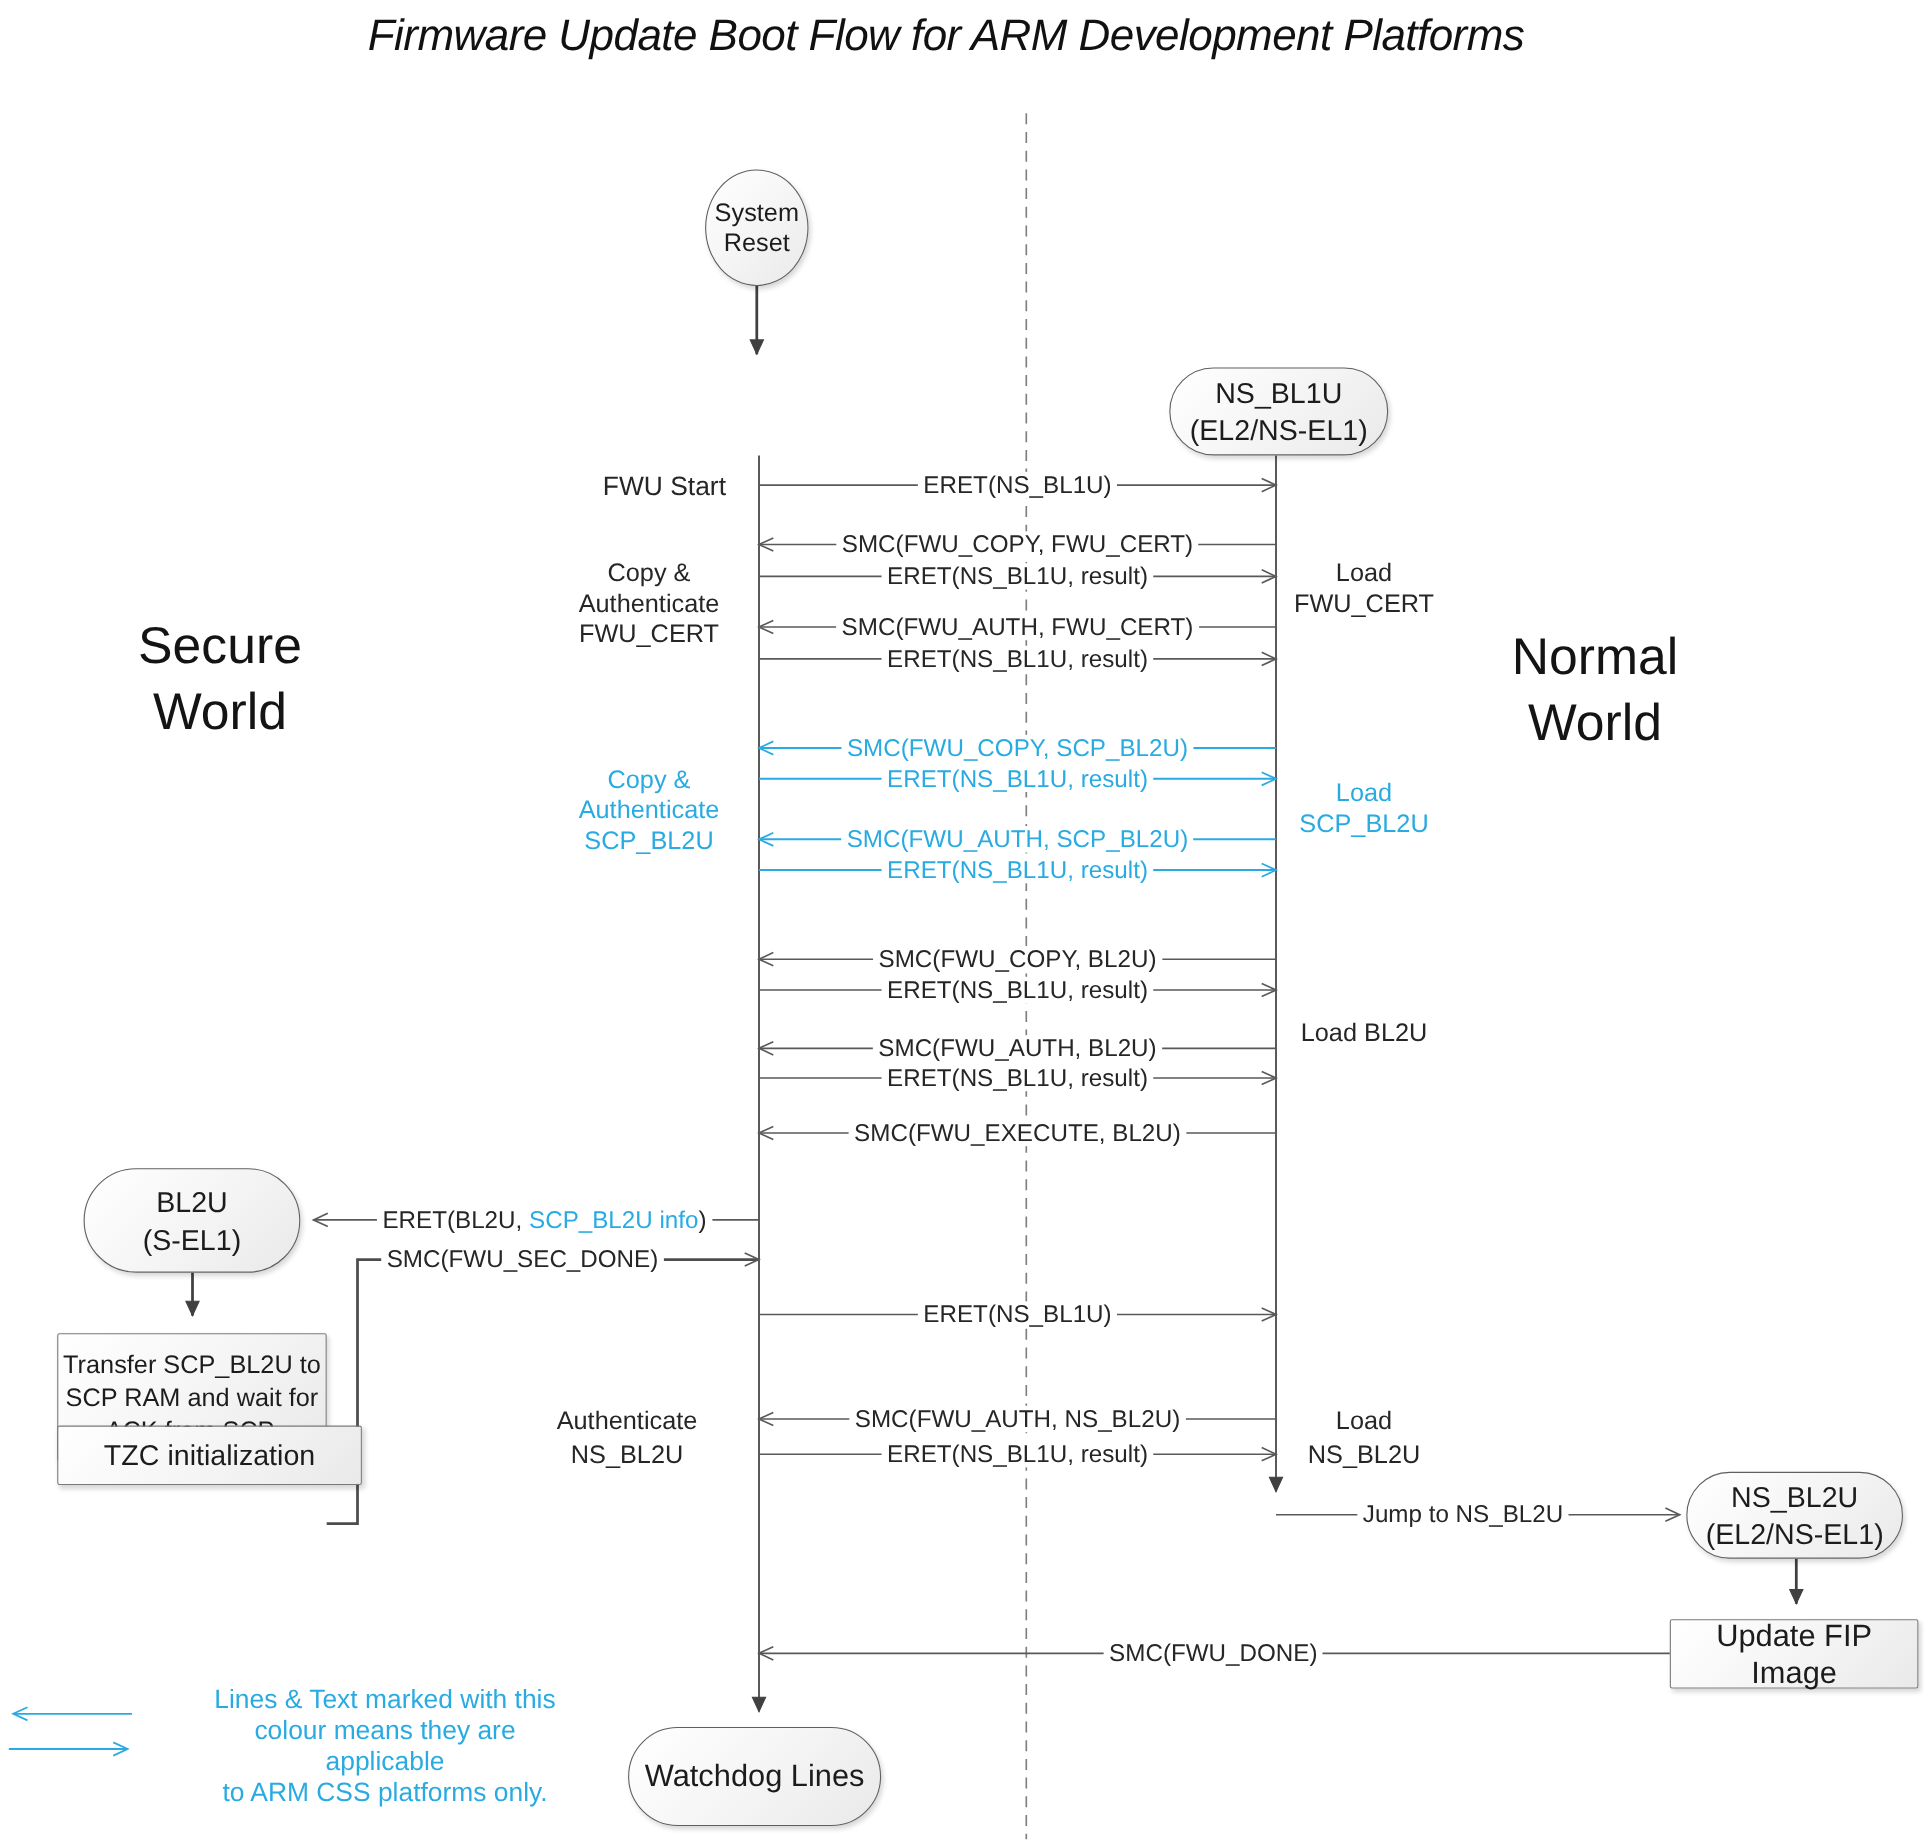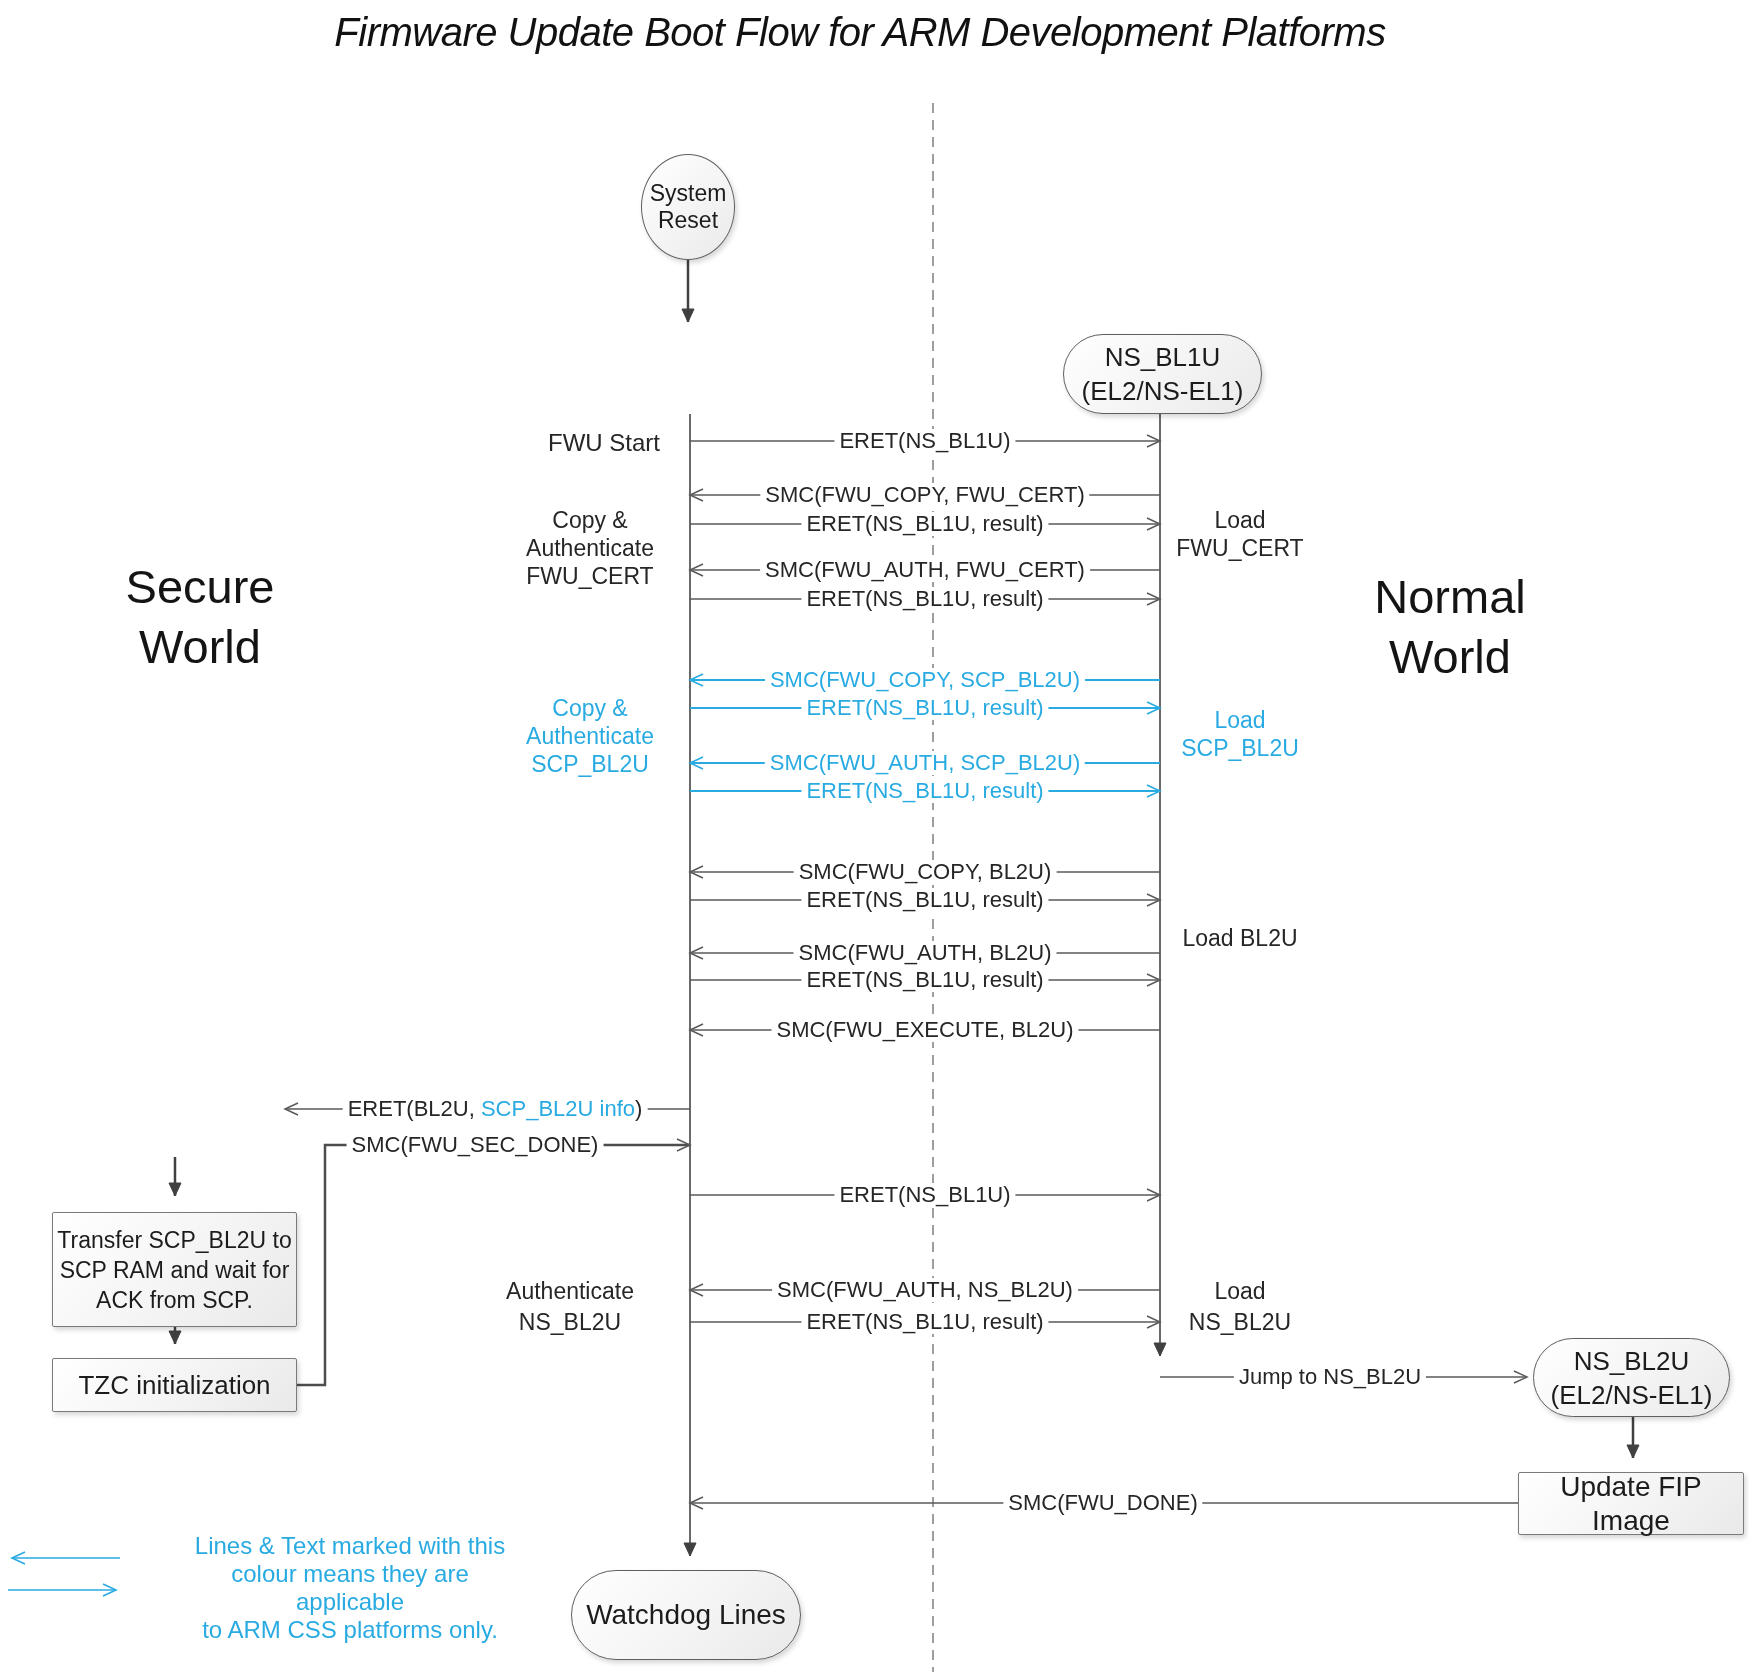--- a/index.html
+++ b/index.html
@@ -107,33 +107,37 @@
     <div class="ln" style="font-size:23px;line-height:27px;">System</div>
     <div class="ln" style="font-size:23px;line-height:27px;">Reset</div>
   </div>
 
 
   <div class="abs node" style="left:1063px;top:334px;width:199px;height:80px;border-radius:40px;">
     <div class="ln">NS_BL1U</div>
     <div class="ln">(EL2/NS-EL1)</div>
   </div>
 
+  <div class="abs node" style="left:76px;top:1062px;width:197px;height:95px;border-radius:48px;">
+    <div class="ln">BL2U</div>
+    <div class="ln">(S-EL1)</div>
+  </div>
 
   <div class="abs node" style="left:1533px;top:1338px;width:197px;height:79px;border-radius:40px;">
     <div class="ln">NS_BL2U</div>
     <div class="ln">(EL2/NS-EL1)</div>
   </div>
 
   <div class="abs node rect-node" style="left:52px;top:1212px;width:245px;height:115px;">
     <div class="ln cyan" style="font-size:23px;line-height:30px;">Transfer SCP_BL2U to</div>
     <div class="ln cyan" style="font-size:23px;line-height:30px;">SCP RAM and wait for</div>
     <div class="ln cyan" style="font-size:23px;line-height:30px;">ACK from SCP.</div>
   </div>
 
-  <div class="abs node rect-node" style="left:52px;top:1358px;width:245px;height:54px;">
+  <div class="abs node rect-node" style="left:52px;top:1296px;width:277px;height:54px;">
     <div class="ln">TZC initialization</div>
   </div>
 
   <div class="abs node rect-node" style="left:1518px;top:1472px;width:226px;height:63px;">
     <div class="ln" style="font-size:28px;">Update FIP Image</div>
   </div>
 
   <div class="abs node" style="left:571px;top:1570px;width:230px;height:90px;border-radius:45px;">
     <div class="ln" style="font-size:28px;">Watchdog Lines</div>
   </div>

